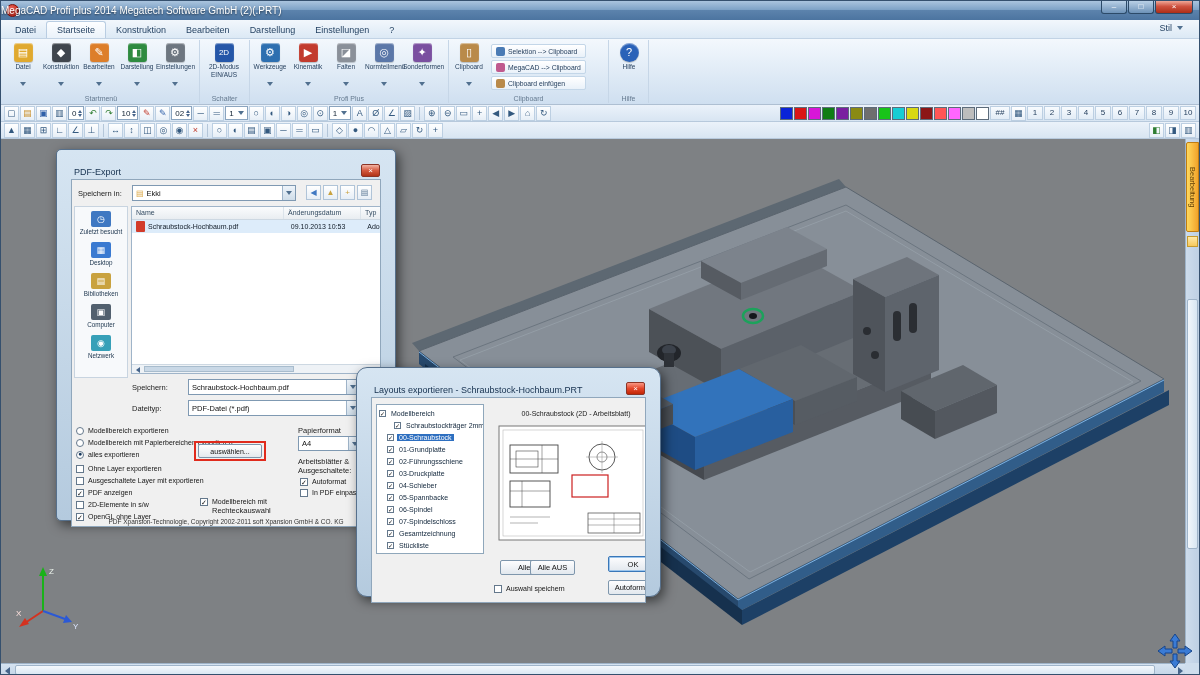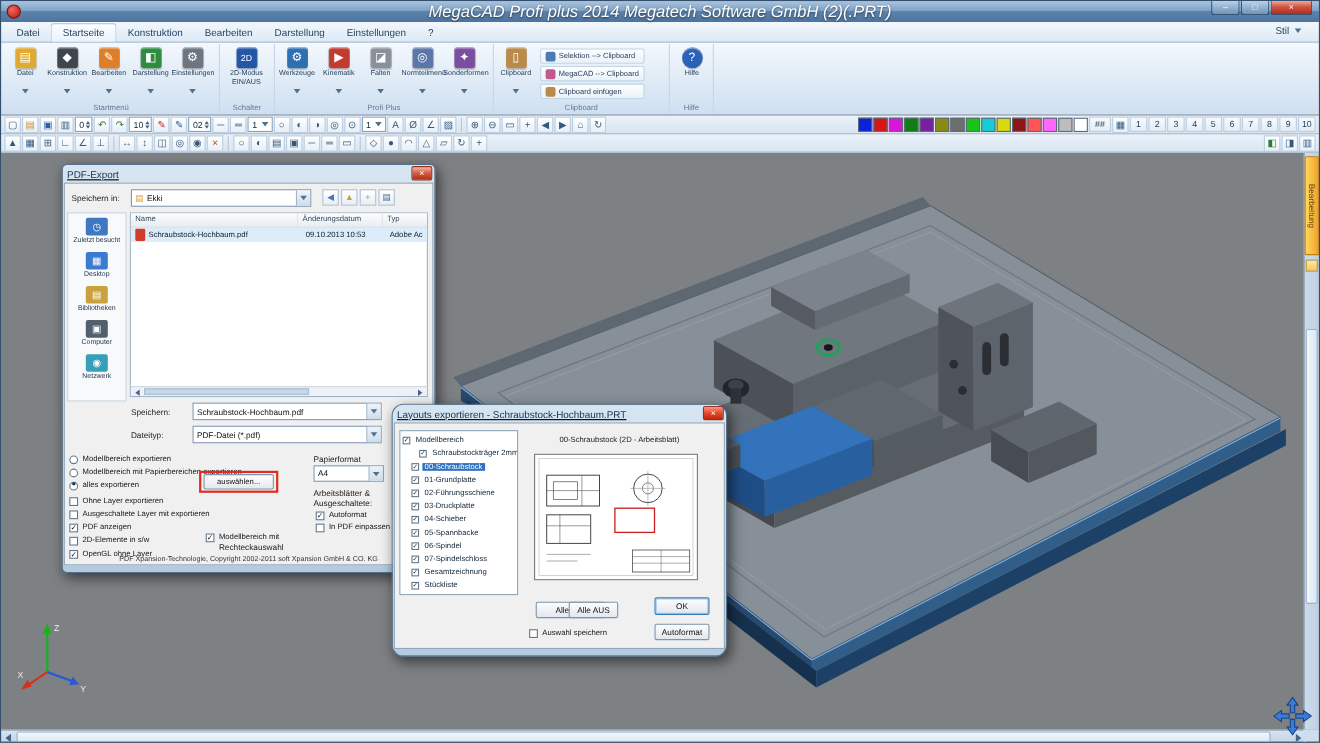--- a/index.html
+++ b/index.html
@@ -2,21 +2,21 @@
 <html><head>
 <meta charset="utf-8">
 <style>
 *{margin:0;padding:0;box-sizing:border-box;}
 body{background:#4a4a4a;font-family:"Liberation Sans",sans-serif;}
 #app{position:relative;width:1200px;height:675px;overflow:hidden;background:#7e8184;border:1px solid #35506e;}
 
 
 .titlebar{position:absolute;left:0;top:0;width:100%;height:19px;background:linear-gradient(180deg,#aac4de 0%,#7fa3c7 45%,#5d84ad 46%,#4c74a0 100%);display:flex;align-items:center;z-index:40;}
 .logo{width:13px;height:13px;border-radius:50%;background:radial-gradient(circle at 35% 35%,#f26a5e,#b1170b);margin-left:5px;border:1px solid #7e0e05;flex:none;}
-.title-text{position:absolute;left:0;right:0;text-align:center;font-size:15px;color:#fff;text-shadow:0 1px 2px rgba(0,0,0,.6);font-style:italic;}
+.title-text{position:absolute;left:0;right:0;text-align:left;font-size:10px;color:#fff;text-shadow:0 1px 2px rgba(0,0,0,.6);}
 .winbtns{position:absolute;right:6px;top:0;display:flex;}
 .wbtn{width:26px;height:13px;border:1px solid #2c4a68;border-top:none;color:#fff;font-size:8px;line-height:11px;text-align:center;background:linear-gradient(#b9d0e6,#6d92b8);border-radius:0 0 3px 3px;margin-left:1px;}
 .wbtn.close{width:38px;background:linear-gradient(#f0a898,#cf5240 45%,#ad2d17);}
 
 
 .menurow{position:absolute;top:19px;left:0;width:100%;height:19px;background:linear-gradient(#f2f7fc,#dce9f5);border-bottom:1px solid #c2d3e5;display:flex;align-items:flex-end;padding-left:4px;z-index:39;}
 .mtab{font-size:9px;color:#1f3d5e;padding:3px 10px;white-space:nowrap;}
 .mtab.active{background:linear-gradient(#fdfeff,#eaf2fa);border:1px solid #b9cde2;border-bottom:none;border-radius:3px 3px 0 0;}
 .stil{margin-left:auto;margin-right:10px;font-size:9px;color:#1f3d5e;padding:3px 6px;display:flex;align-items:center;gap:5px;}
 .tri-down{width:0;height:0;border-left:3px solid transparent;border-right:3px solid transparent;border-top:4px solid #51708f;display:inline-block;}
@@ -65,21 +65,21 @@
 .mini-ic{position:absolute;left:1px;width:11px;height:11px;background:linear-gradient(#ffe9a8,#f7c95c);border:1px solid #c69a2e;}
 .vthumb{position:absolute;left:1px;top:160px;width:11px;height:250px;background:linear-gradient(90deg,#f2f7fb,#d8e6f2);border:1px solid #9fb4c9;border-radius:2px;}
 .hscroll{position:absolute;left:0;top:662px;width:1186px;height:13px;background:linear-gradient(#d5e3f1,#c3d5e7);border-top:1px solid #9fb4c9;z-index:5;}
 .hthumb{position:absolute;left:14px;top:1px;width:1140px;height:10px;background:linear-gradient(#f4f8fc,#dbe8f3);border:1px solid #9fb4c9;border-radius:2px;}
 .harrow{position:absolute;top:3px;width:0;height:0;border-top:4px solid transparent;border-bottom:4px solid transparent;}
 .harrow.l{left:4px;border-right:5px solid #46648a;}
 .harrow.r{right:4px;border-left:5px solid #46648a;}
 .corner{position:absolute;right:0;top:662px;width:14px;height:13px;background:#cfdeed;z-index:5;}
 
 
-.dlg{position:absolute;border-radius:5px;box-shadow:3px 4px 12px rgba(0,0,0,.55);border:1px solid #56708c;background:linear-gradient(#d6e5f2,#b4cade);padding:1px;text-decoration:underline;}
+.dlg{position:absolute;border-radius:5px;box-shadow:3px 4px 12px rgba(0,0,0,.55);border:1px solid #56708c;background:linear-gradient(#d6e5f2,#b4cade);padding:14px;}
 .dlg-titlebar{height:15px;position:relative;display:flex;align-items:center;}
 .dlg-title{font-size:9px;color:#15304e;padding-left:3px;white-space:nowrap;}
 .dlg-close{position:absolute;right:1px;top:0;width:19px;height:13px;border:1px solid #8c3426;border-radius:2px;background:linear-gradient(#f3b4a4,#d55a40 50%,#b03317);color:#fff;font-size:8px;line-height:11px;text-align:center;}
 .dlg-body{position:relative;background:#f0f0f0;border:1px solid #90a7bc;overflow:hidden;}
 #pdf-dialog{left:55px;top:148px;width:340px;height:372px;z-index:20;}
 #pdf-dialog .dlg-body{height:348px;}
 #layouts-dialog{left:355px;top:366px;width:305px;height:230px;z-index:30;border-radius:11px;}
 #layouts-dialog .dlg-body{height:206px;}
 .lbl{position:absolute;font-size:7.5px;color:#1b1b1b;white-space:nowrap;}
 .combo{position:absolute;height:16px;border:1px solid #7f99b2;background:#fff;font-size:7.5px;display:flex;align-items:center;padding-left:3px;color:#111;}

